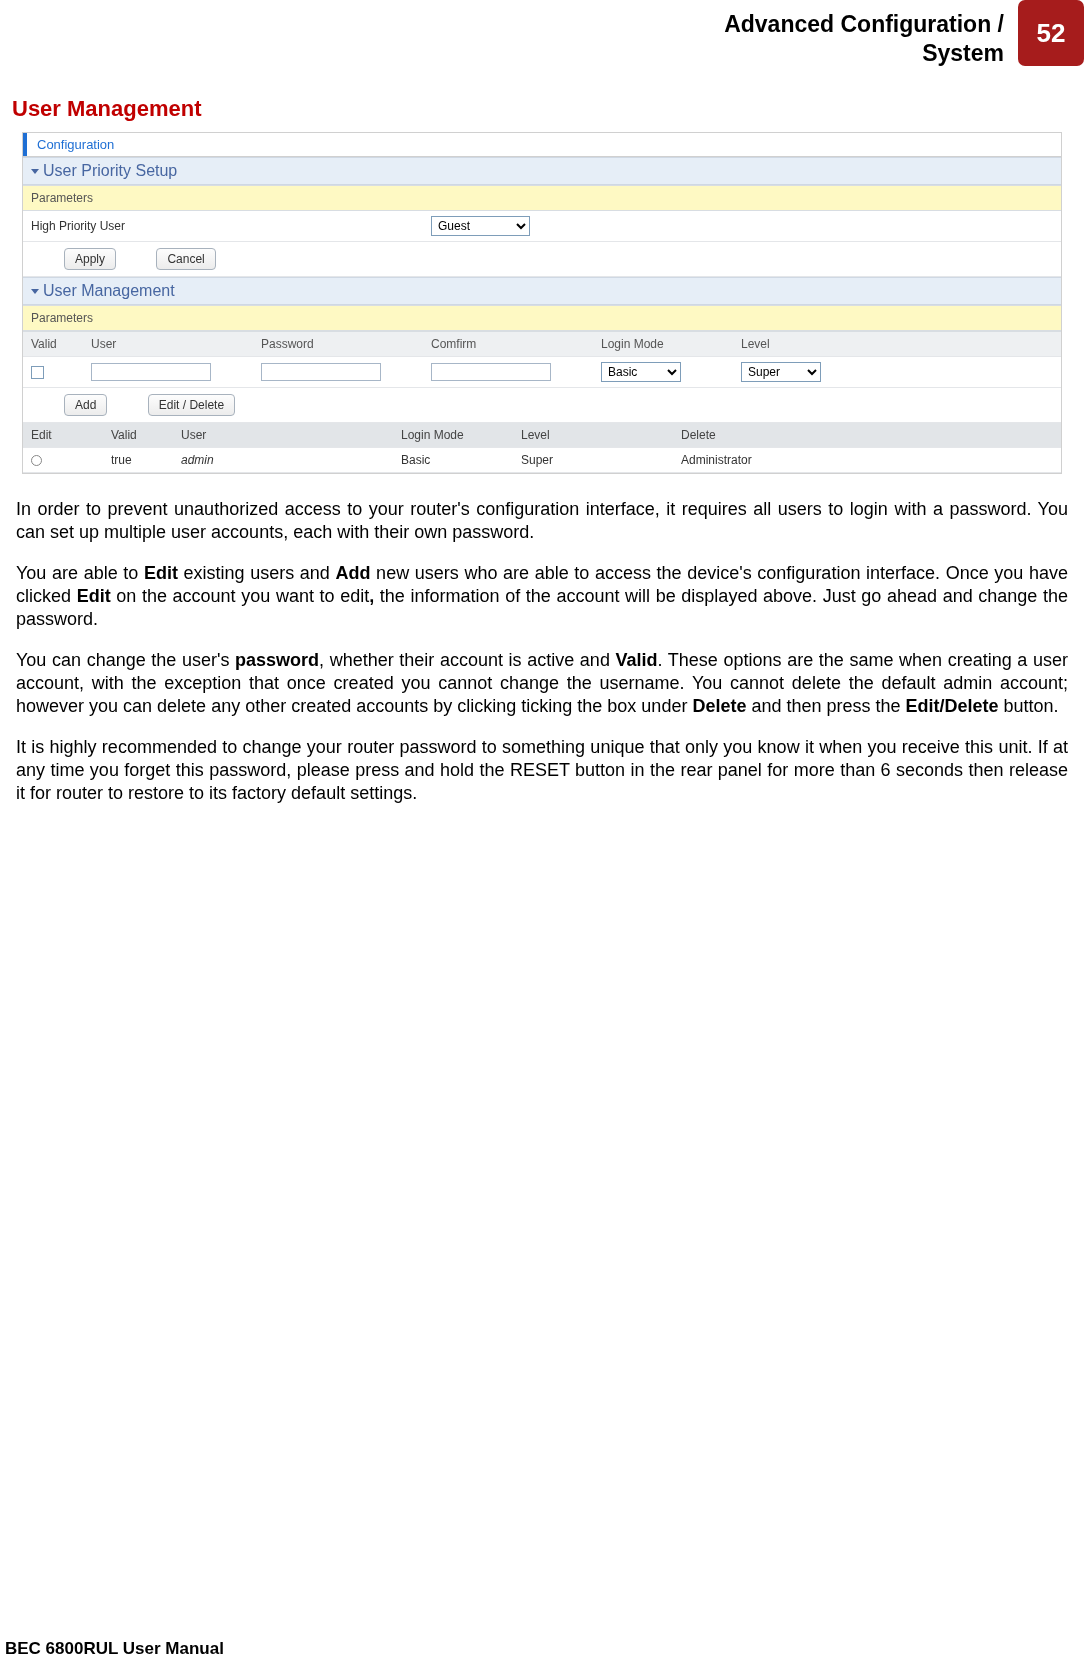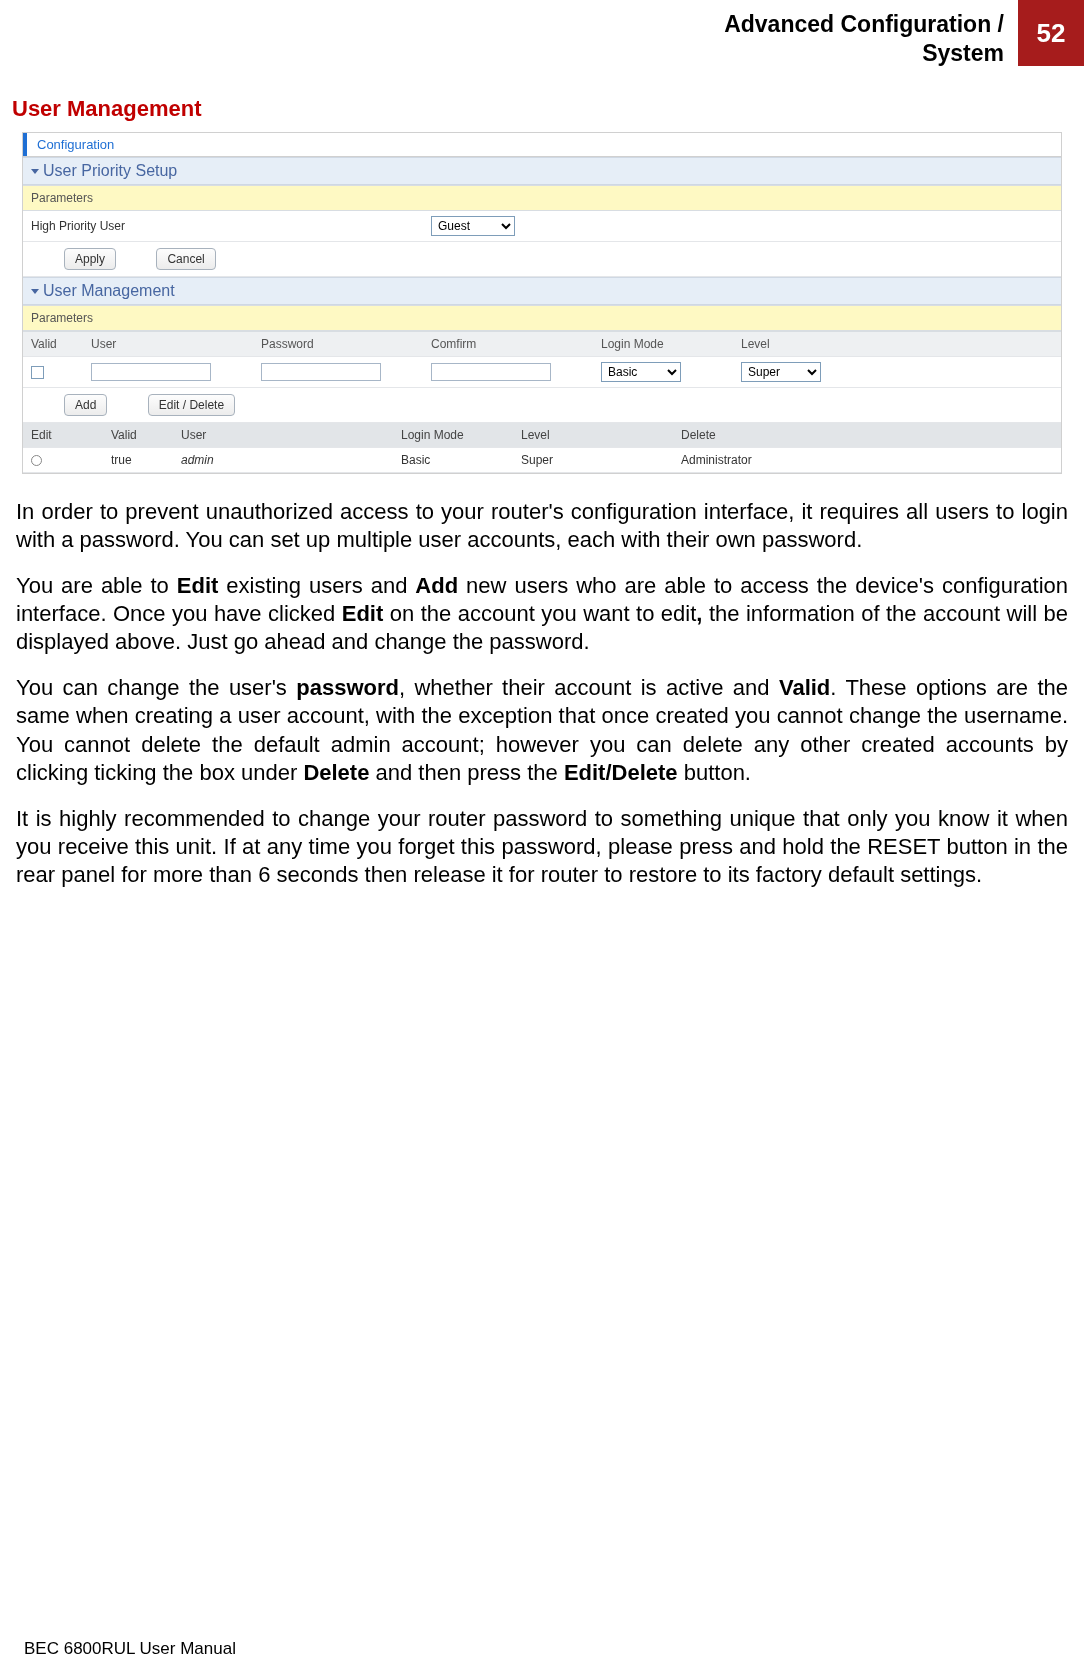--- a/index.html
+++ b/index.html
@@ -27,20 +27,21 @@
   .page-number-box {
     background: #a61c1c;
     color: #fff;
     font-weight: bold;
     font-size: 26px;
     width: 66px;
     height: 66px;
     display: flex;
     align-items: center;
     justify-content: center;
+    border-radius: 7px;
   }
   .content {
     padding: 28px 12px 0 12px;
   }
   .section-title {
     color: #c00000;
     font-weight: bold;
     font-size: 22px;
     margin-bottom: 10px;
   }
@@ -145,32 +146,32 @@
   .um-list-row td {
     color: #333;
   }
   .checkbox {
     display:inline-block;width:13px;height:13px;border:1px solid #7e9db9;background:#fff;vertical-align:middle;
   }
   .radio {
     display:inline-block;width:11px;height:11px;border:1px solid #888;border-radius:50%;background:#fff;vertical-align:middle;
   }
   .body-text {
-    font-size: 22px;
+    font-size: 18px;
     line-height: 1.28;
     margin: 0 4px 18px 4px;
     text-align: justify;
   }
   .body-text b { font-weight: bold; }
   .footer {
     position: absolute;
     bottom: 18px;
-    left: 24px;
+    left: 5px;
     font-size: 17px;
-    font-weight: normal;
+    font-weight: bold;
   }
 </style>
 </head>
 <body>
 
 <div class="page-header">
   <div class="breadcrumb">
     <div>Advanced Configuration /</div>
     <div>System</div>
   </div>
@@ -186,21 +187,21 @@
     <div class="ss-tab-row">
       <span class="ss-tab">Configuration</span>
     </div>
 
     <div class="ss-section-header">
       <span class="ss-caret"></span><span>User Priority Setup</span>
     </div>
     <div class="ss-params-label">Parameters</div>
     <div class="ss-row">
       <div style="width:400px">High Priority User</div>
-      <select class="ss-select" style="width:84px">
+      <select class="ss-select" style="width:99px">
         <option>Guest</option>
       </select>
     </div>
     <div class="ss-btn-row">
       <button class="ss-btn">Apply</button>
       <button class="ss-btn">Cancel</button>
     </div>
 
     <div class="ss-section-header">
       <span class="ss-caret"></span><span>User Management</span>

